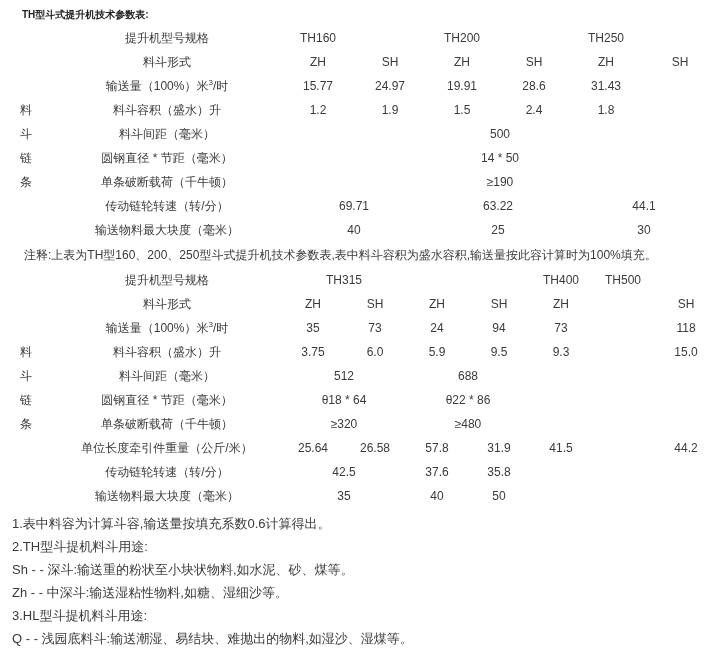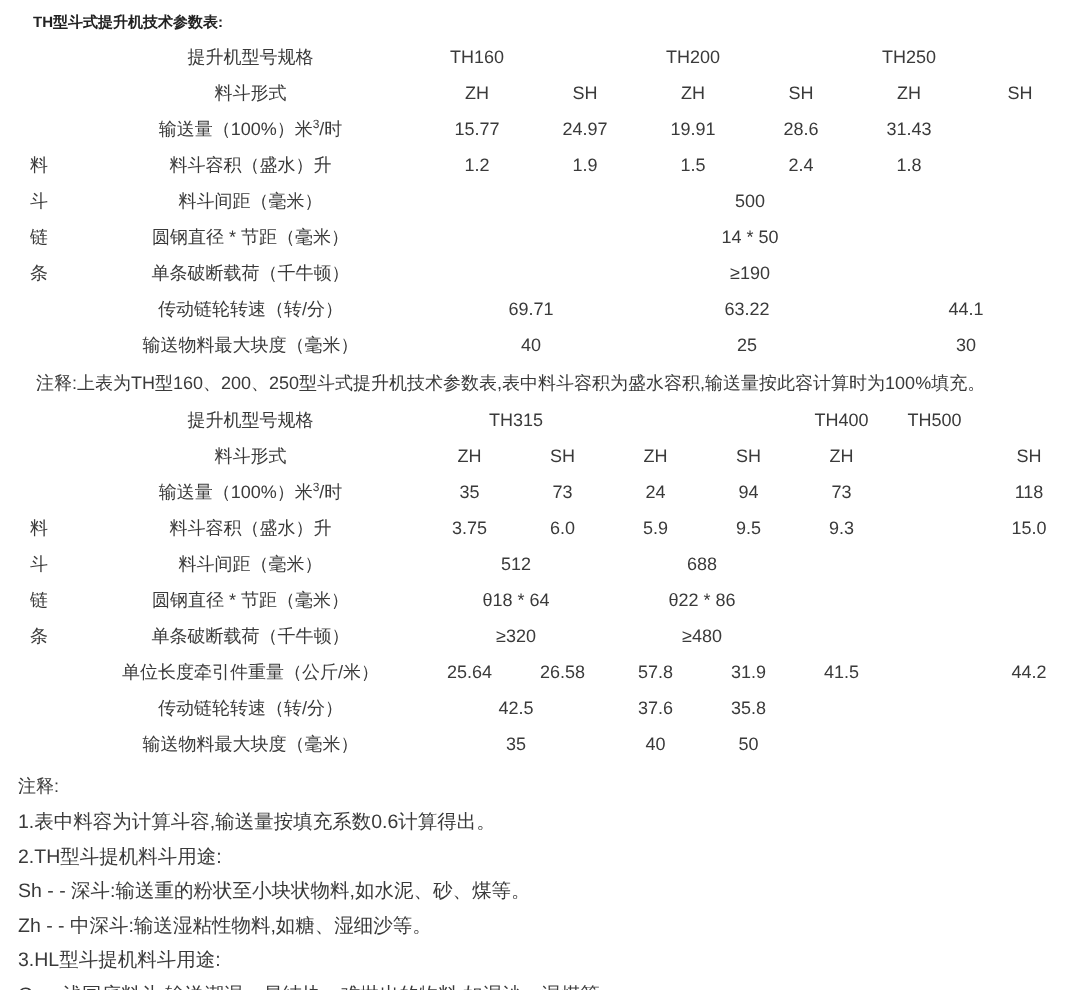--- a/index.html
+++ b/index.html
@@ -276,21 +276,20 @@
         <td class="c-val">40</td>
         <td class="c-val">50</td>
         <td class="c-val"></td>
         <td class="c-val"></td>
         <td class="c-val"></td>
       </tr>
     </tbody>
   </table>
 
   <div class="notes-block">
-    <div class="notes-head">注释:</div>
     <div class="note-item">1.表中料容为计算斗容,输送量按填充系数0.6计算得出。</div>
     <div class="note-item">2.TH型斗提机料斗用途:</div>
     <div class="note-item">Sh - - 深斗:输送重的粉状至小块状物料,如水泥、砂、煤等。</div>
     <div class="note-item">Zh - - 中深斗:输送湿粘性物料,如糖、湿细沙等。</div>
     <div class="note-item">3.HL型斗提机料斗用途:</div>
     <div class="note-item">Q - - 浅园底料斗:输送潮湿、易结块、难抛出的物料,如湿沙、湿煤等。</div>
 
   </div>
 
 </div>

